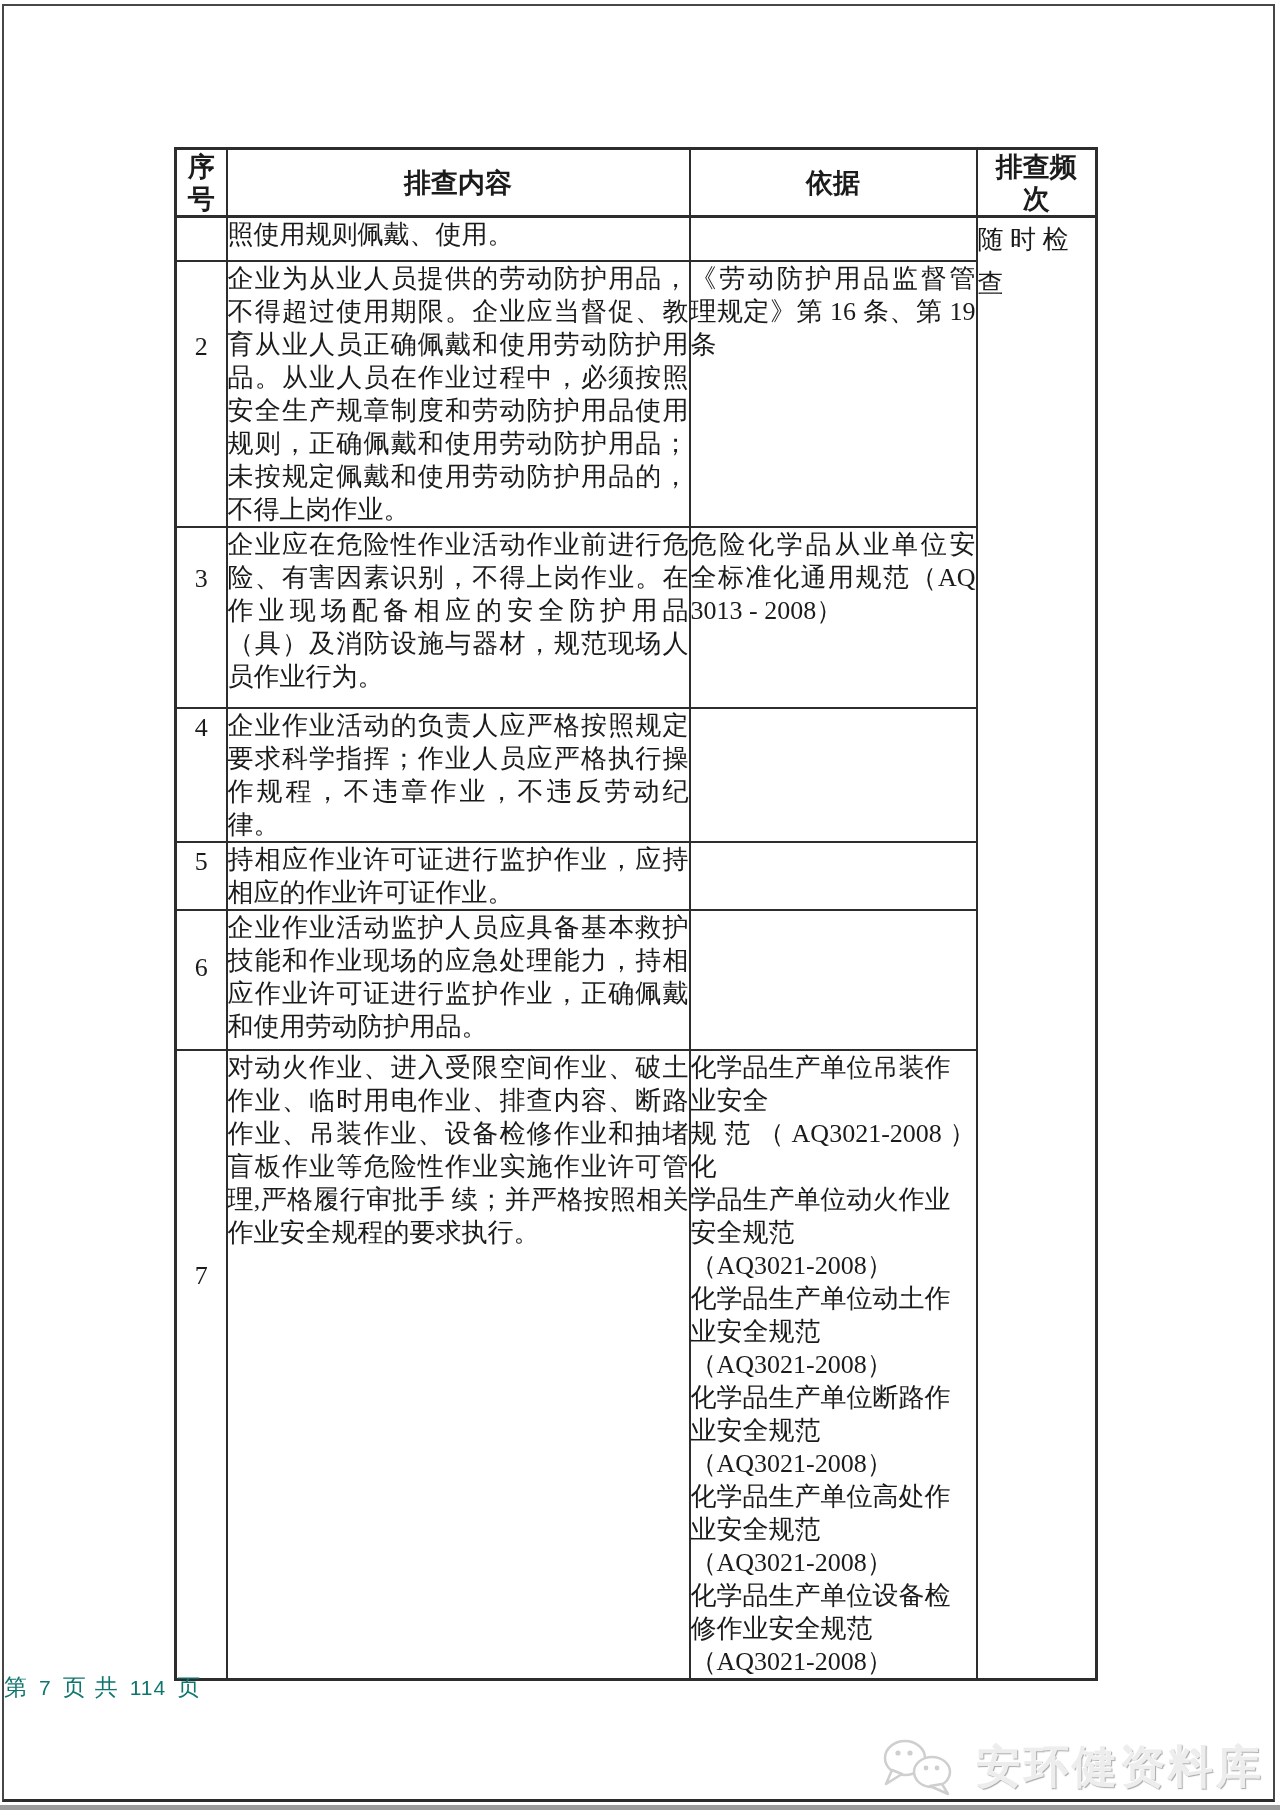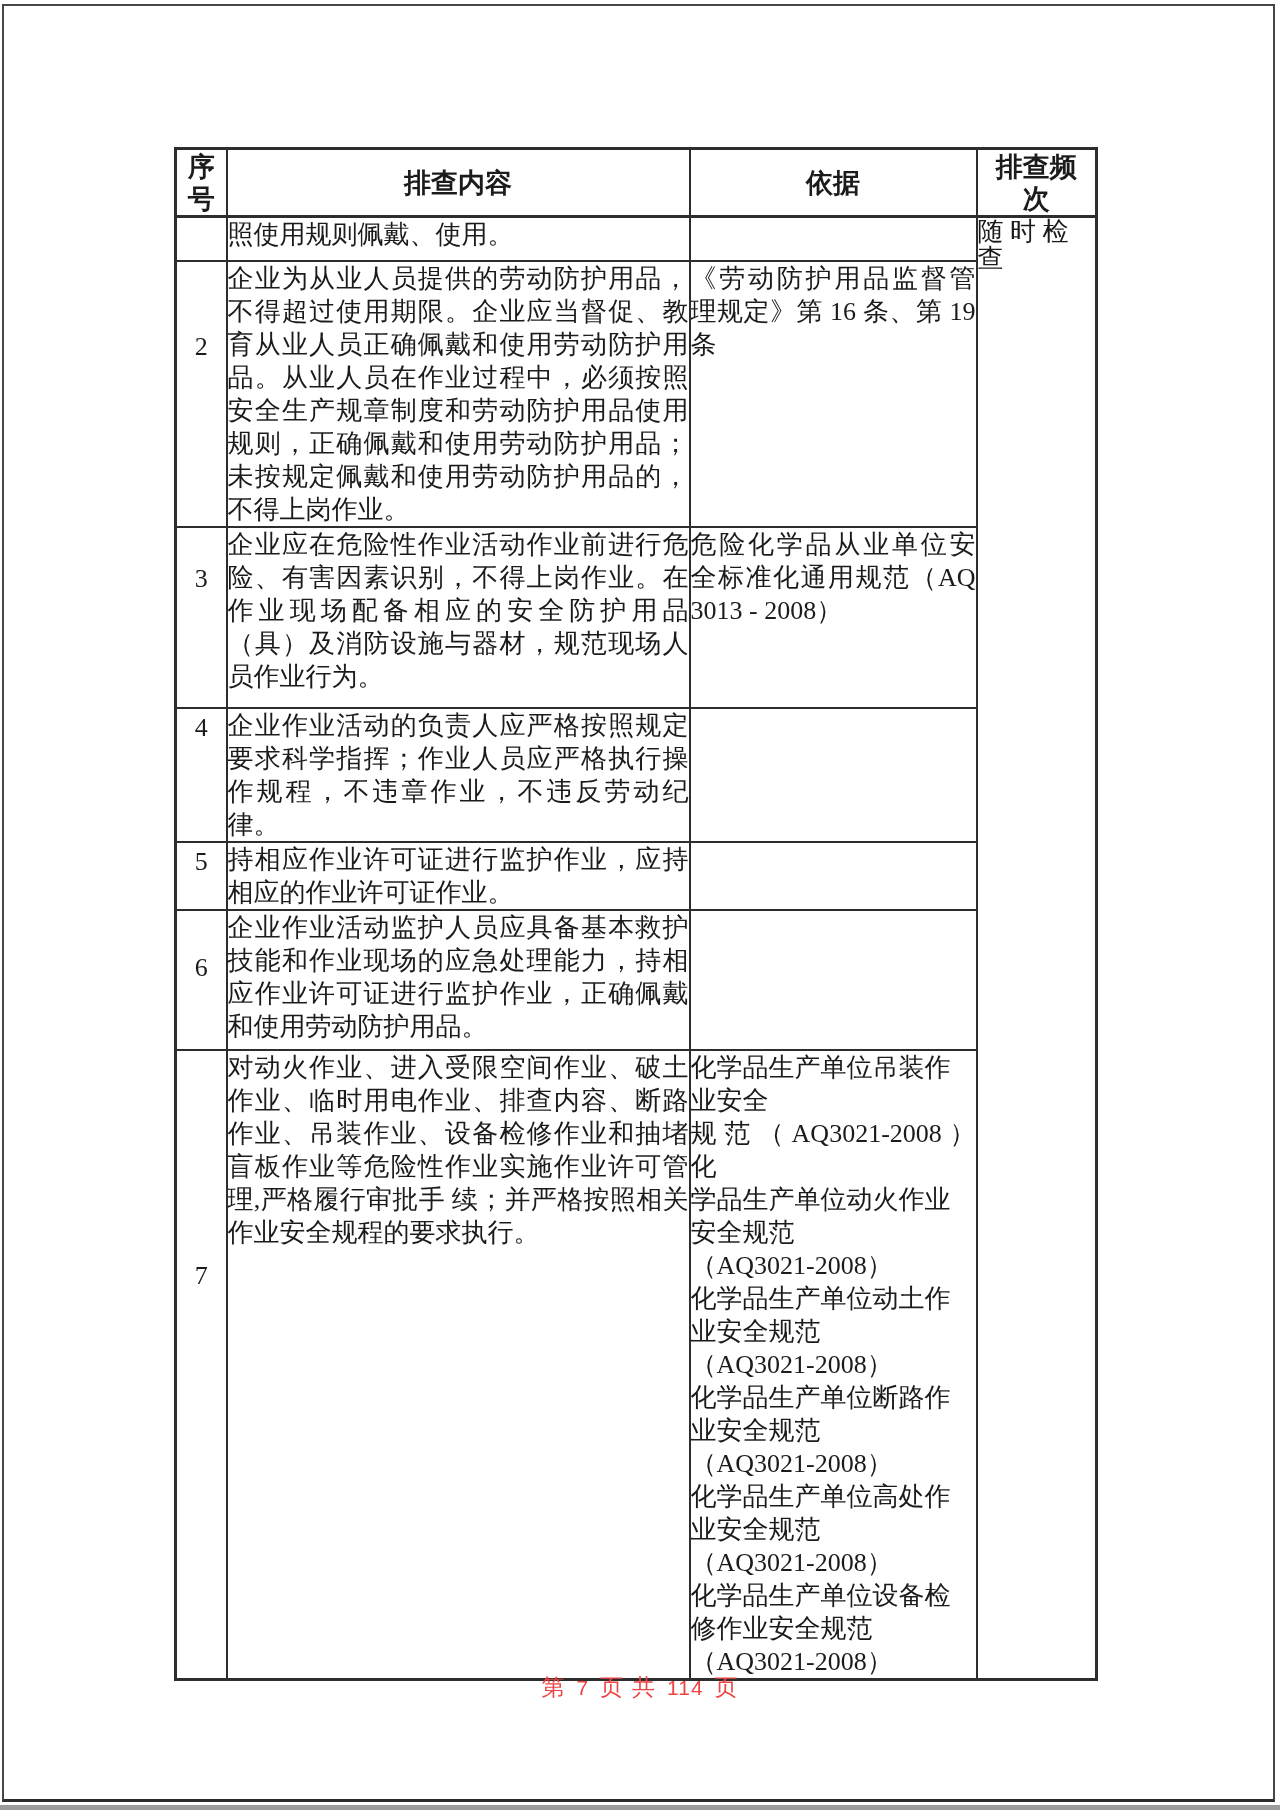--- a/index.html
+++ b/index.html
@@ -69,21 +69,21 @@
     text-align: justify;
   }
   .cell-basis {
     padding: 1px 6px 2px 8px;
     text-align: justify;
     white-space: pre-line;
   }
   .cell-frequency {
     padding: 4px 6px 2px 8px;
     white-space: pre-line;
-    line-height: 27px;
+    line-height: 44px;
     vertical-align: top;
   }
   
   #table-body tr:nth-child(1) { height: 44px; }
   #table-body tr:nth-child(2) { height: 266px; }
   #table-body tr:nth-child(3) { height: 181px; }
   #table-body tr:nth-child(4) { height: 132px; }
   #table-body tr:nth-child(5) { height: 64px; }
   #table-body tr:nth-child(6) { height: 140px; }
   #table-body tr:nth-child(7) { height: 596px; }
@@ -93,23 +93,22 @@
   #table-body tr:nth-child(4) .cell-num { vertical-align: top; padding-top: 2px; }
   #table-body tr:nth-child(5) .cell-num { vertical-align: top; padding-top: 2px; }
   #table-body tr:nth-child(6) .cell-num { vertical-align: top; padding-top: 40px; }
   #table-body tr:nth-child(7) .cell-num { vertical-align: top; padding-top: 208px; }
 
   .page-footer {
     position: absolute;
     left: 0;
     top: 1672px;
     width: 100%;
-    text-align: center;
     font-size: 23px;
-    color: #ef4444;
+    color: #0f766e;
     letter-spacing: 1px;
   }
   .page-footer .num-sans {
     font-family: "Liberation Sans", "DejaVu Sans", sans-serif;
     font-size: 21px;
     margin: 0 7px;
   }
   .page-footer .cn { margin: 0 4px; }
 
   .watermark {
@@ -208,14 +207,31 @@
 修作业安全规范
 （AQ3021-2008）</td>
         </tr>
       </tbody>
   </table>
 
   <div class="page-footer">
     <span class="cn">第</span><span class="num-sans">7</span><span class="cn">页</span><span class="cn">共</span><span class="num-sans">114</span><span class="cn">页</span>
   </div>
 
+  <div class="watermark">
+    <svg class="wechat-icon" width="88" height="62" viewBox="0 0 88 62">
+      <g fill="#ffffff" stroke="#cfcfcf" stroke-width="2.5">
+        <ellipse cx="27" cy="22" rx="20" ry="17"></ellipse>
+        <path d="M14 34 L8 48 L24 38 Z" stroke-linejoin="round"></path>
+        <ellipse cx="54" cy="36" rx="18" ry="15"></ellipse>
+        <path d="M64 48 L70 58 L52 50 Z" stroke-linejoin="round"></path>
+      </g>
+      <g fill="#cfcfcf">
+        <circle cx="20" cy="17" r="2.6"></circle>
+        <circle cx="32" cy="17" r="2.6"></circle>
+        <circle cx="48" cy="32" r="2.4"></circle>
+        <circle cx="59" cy="32" r="2.4"></circle>
+      </g>
+    </svg>
+    <span class="watermark-text">安环健资料库</span>
+  </div>
 
 </div>
 
 </body></html>

